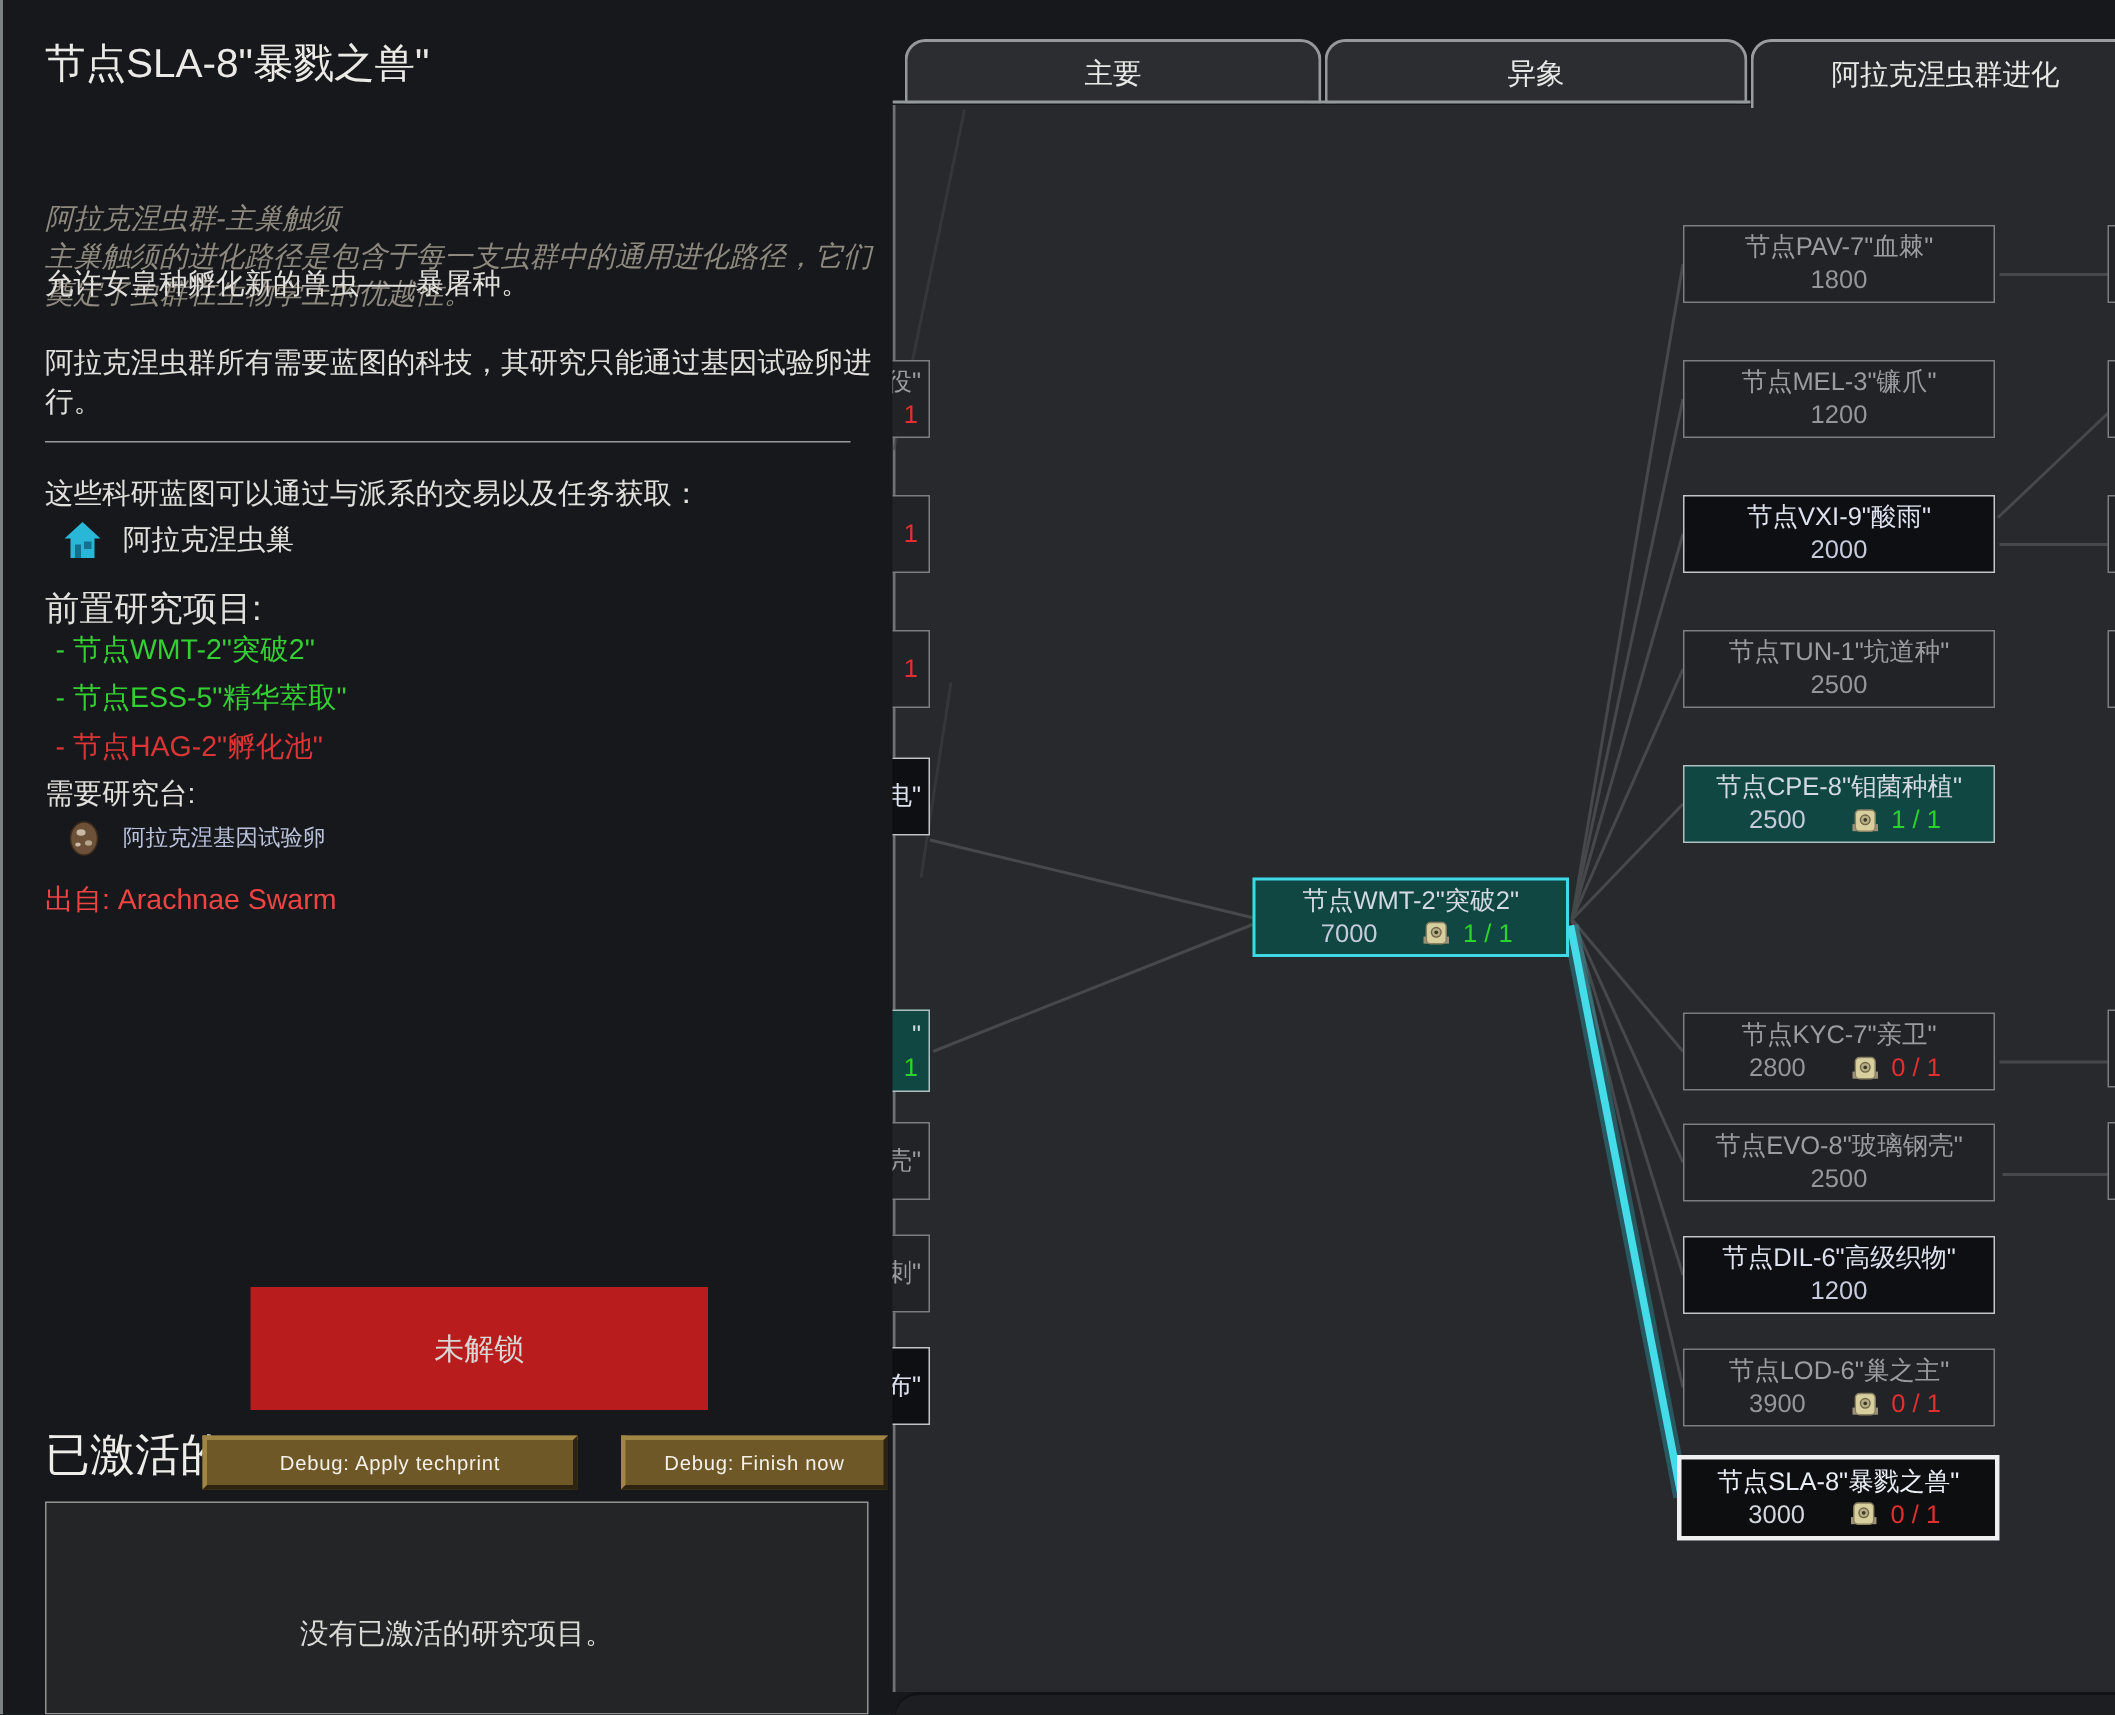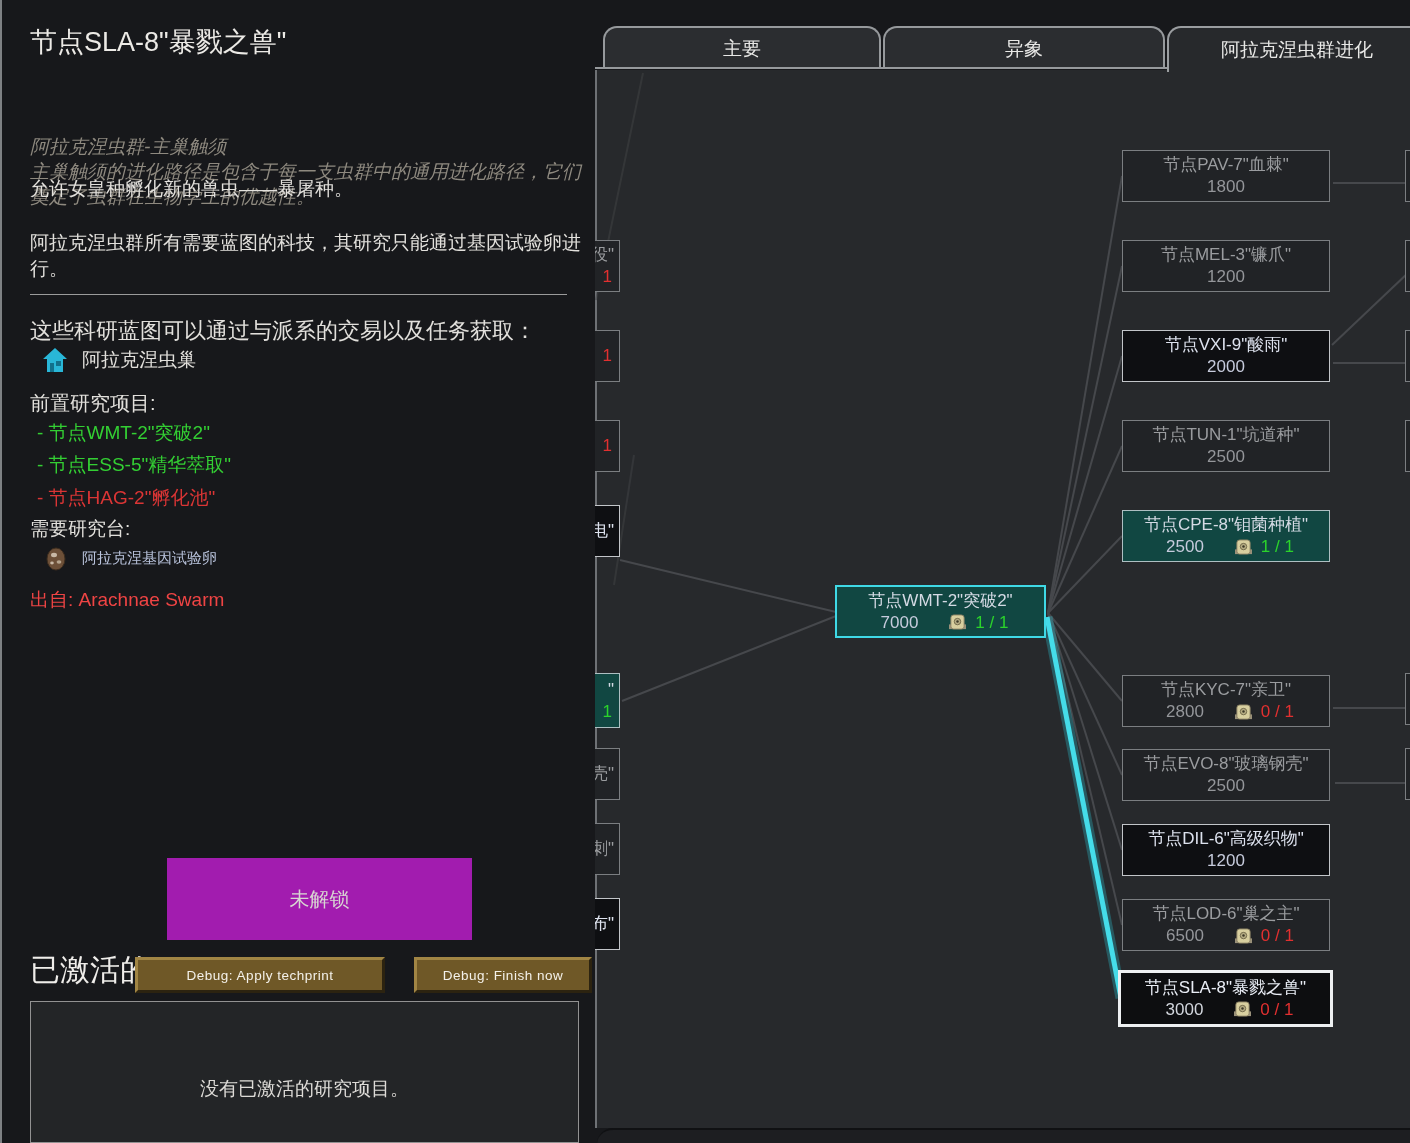--- a/index.html
+++ b/index.html
@@ -62,34 +62,34 @@
   .panel{
     position:absolute;left:0;top:0;width:595px;height:1143px;z-index:40;
     background:#17181b;border-left:2px solid #7e8184;box-sizing:border-box;
   }
   .panel .title{position:absolute;left:28px;top:24px;font-size:27px;color:#eceae6;}
   .panel .flavor{position:absolute;left:28px;top:86px;width:553px;
     font-size:19px;line-height:25px;font-style:italic;color:#8e897f;margin-top:48px;}
   .panel .desc1{position:absolute;left:28px;top:176px;width:553px;font-size:19px;color:#e2e0dc;}
   .panel .desc2{position:absolute;left:28px;top:230px;width:553px;font-size:19px;line-height:26px;color:#e2e0dc;}
   .panel .hr{position:absolute;left:28px;top:294px;width:537px;border-top:1px solid #9b9b9b;}
-  .panel .hint{position:absolute;left:28px;top:316px;width:553px;font-size:22px;color:#e2e0dc;}
+  .panel .hint{position:absolute;left:28px;top:316px;width:553px;font-size:19px;color:#e2e0dc;}
   .icon-row{position:absolute;display:flex;align-items:center;gap:14px;}
   .faction-row{left:40px;top:347px;}
   .bench-row{left:42px;top:545px;}
   .faction-row .lbl{font-size:19px;color:#e2e0dc;}
   .bench-row .lbl{font-size:15px;color:#b9c3dc;}
-  .panel .prereq-label{position:absolute;left:28px;top:390px;font-size:20px;color:#e2e0dc;}
+  .panel .prereq-label{position:absolute;left:28px;top:390px;font-size:23px;color:#e2e0dc;}
   .prereq{position:absolute;left:35px;font-size:19px;}
   .prereq.met{color:#33cf33;}
   .prereq.unmet{color:#db3535;}
   .panel .bench-label{position:absolute;left:28px;top:516px;font-size:19px;color:#e2e0dc;}
   .panel .from-row{position:absolute;left:28px;top:587px;font-size:19px;color:#ef4444;}
   .unlock-btn{position:absolute;left:165px;top:858px;width:305px;height:82px;
-    background:#a21caf;display:flex;align-items:center;justify-content:center;
+    background:#b91c1c;display:flex;align-items:center;justify-content:center;
     font-size:20px;color:#d8d6d2;cursor:pointer;}
   .activated-heading{position:absolute;left:28px;top:950px;font-size:30px;color:#efedea;z-index:1;}
   .debug-btn{position:absolute;top:957px;height:36px;box-sizing:border-box;z-index:2;
     background:#6f5827;border:3px solid;border-color:#a18544 #2c2310 #2c2310 #a18544;
     display:flex;align-items:center;justify-content:center;
     font-size:13.5px;color:#f4f1ea;letter-spacing:.5px;cursor:pointer;}
   .debug-apply{left:133px;width:250px;}
   .debug-finish{left:412px;width:178px;}
   .active-box{position:absolute;left:28px;top:1001px;width:549px;height:142px;
     box-sizing:border-box;border:1px solid #929292;background:#232527;}
@@ -212,21 +212,21 @@
 </div>
 <div class="node avail" style="left:1122px;top:824px;">
   <span>节点DIL-6"高级织物"</span>
   <span class="n-row2">
       <span class="n-cost">1200</span>
     </span>
 </div>
 <div class="node gray" style="left:1122px;top:899px;">
   <span>节点LOD-6"巢之主"</span>
   <span class="n-row2">
-    <span class="n-cost">6500</span>
+    <span class="n-cost">3900</span>
     <svg class="tp" viewBox="0 0 20 18">
         <rect x="1" y="11" width="5" height="5" fill="#9a917a"></rect>
         <rect x="14" y="11" width="5" height="5" fill="#9a917a"></rect>
         <rect x="3" y="1" width="14" height="15" rx="3" fill="#d8cf9f" stroke="#8a8163"></rect>
         <circle cx="10" cy="8" r="3.4" fill="#b7ae85" stroke="#6e6647"></circle>
         <circle cx="10" cy="8" r="1.3" fill="#3c3827"></circle>
       </svg>
     <span class="n-cnt cnt-red">0 / 1</span>
   </span>
 </div>

